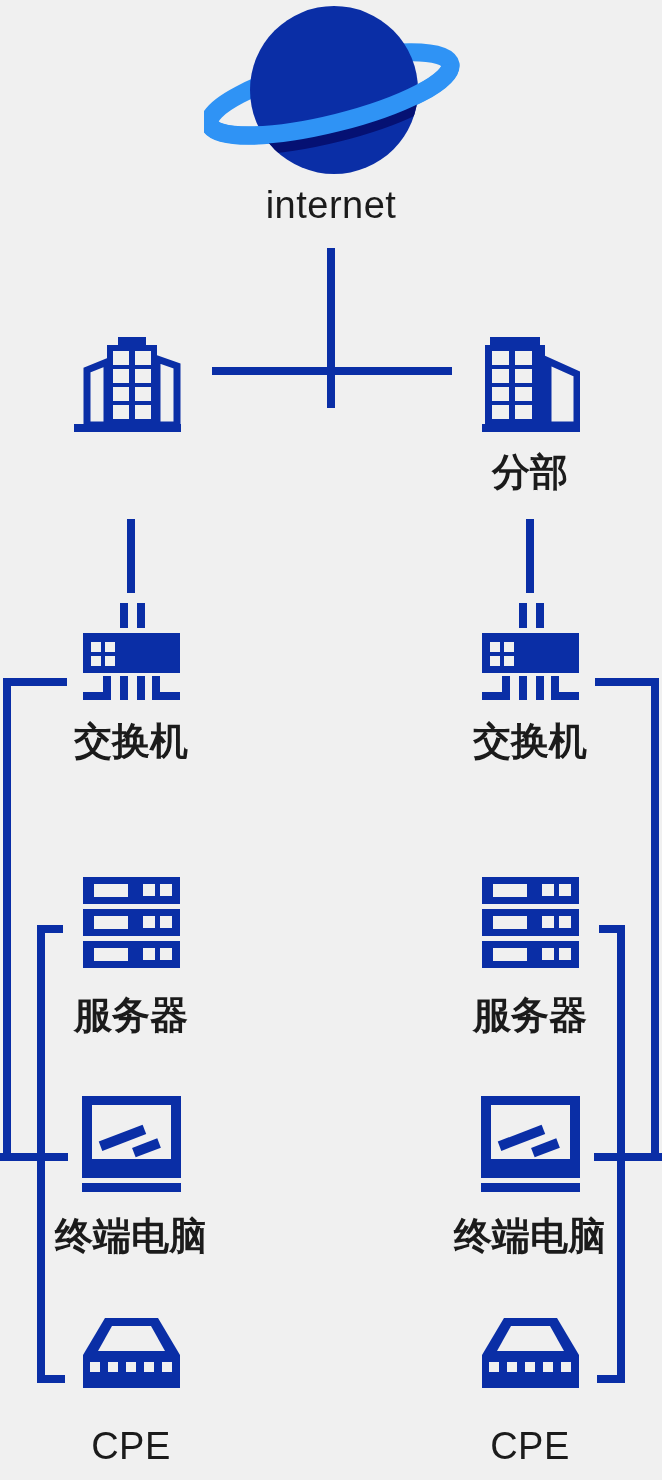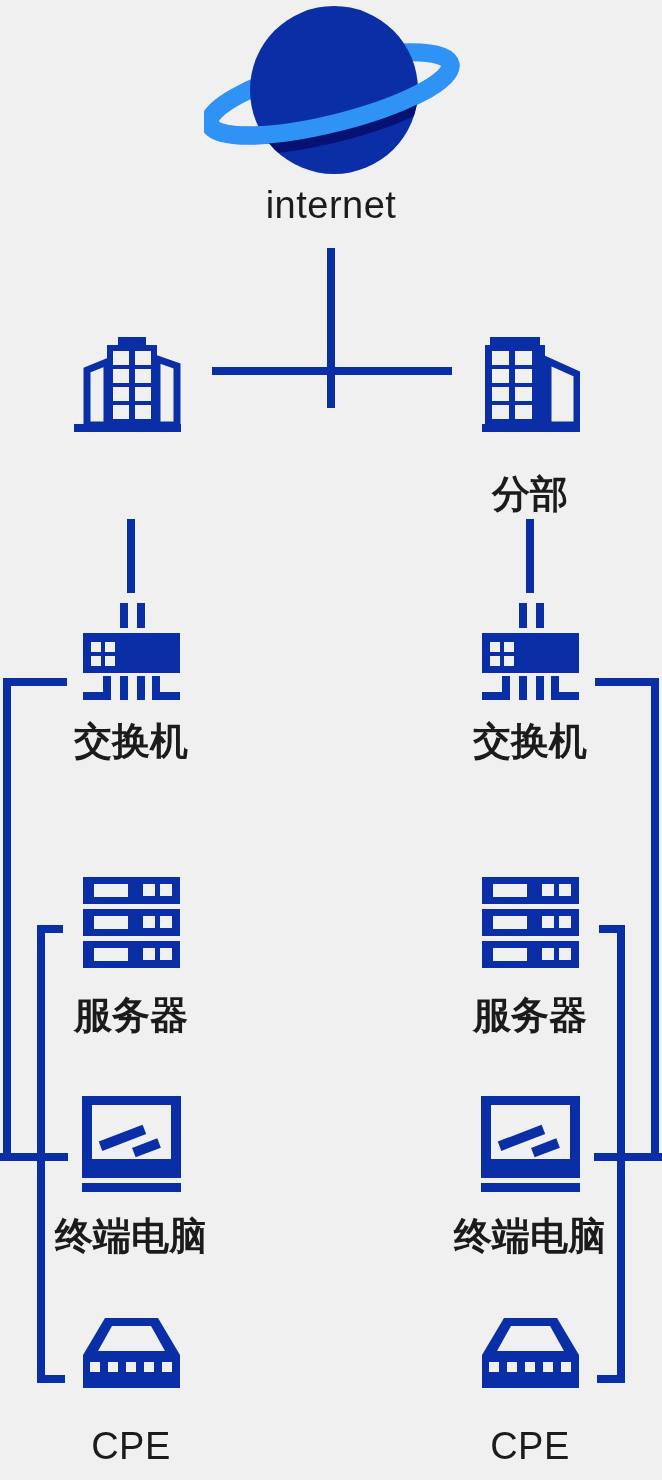--- a/index.html
+++ b/index.html
@@ -144,21 +144,21 @@
     <rect x="10" y="14" width="17" height="14" fill="var(--background)"></rect>
       <rect x="33" y="14" width="17" height="14" fill="var(--background)"></rect>
     <rect x="10" y="32" width="17" height="14" fill="var(--background)"></rect>
       <rect x="33" y="32" width="17" height="14" fill="var(--background)"></rect>
     <rect x="10" y="50" width="17" height="14" fill="var(--background)"></rect>
       <rect x="33" y="50" width="17" height="14" fill="var(--background)"></rect>
     <rect x="10" y="68" width="17" height="14" fill="var(--background)"></rect>
       <rect x="33" y="68" width="17" height="14" fill="var(--background)"></rect>
     <rect x="0" y="87" width="98" height="8" fill="var(--primary)"></rect>
   </svg>
-  <div class="label zh" style="left:430px;top:453px;margin-top:22px;">分部</div>
+  <div class="label zh" style="left:430px;top:453px;">分部</div>
 
   <svg class="icon" style="left:482px;top:603px;" width="97" height="97" viewBox="0 0 97 97">
     <rect x="37" y="0" width="8" height="25" fill="var(--primary)"></rect>
     <rect x="54" y="0" width="8" height="25" fill="var(--primary)"></rect>
     <rect x="0" y="30" width="97" height="40" fill="var(--primary)"></rect>
     <rect x="8" y="39" width="10" height="10" fill="var(--background)"></rect>
       <rect x="22" y="39" width="10" height="10" fill="var(--background)"></rect>
     <rect x="8" y="53" width="10" height="10" fill="var(--background)"></rect>
       <rect x="22" y="53" width="10" height="10" fill="var(--background)"></rect>
     <rect x="20" y="73" width="8" height="24" fill="var(--primary)"></rect>

